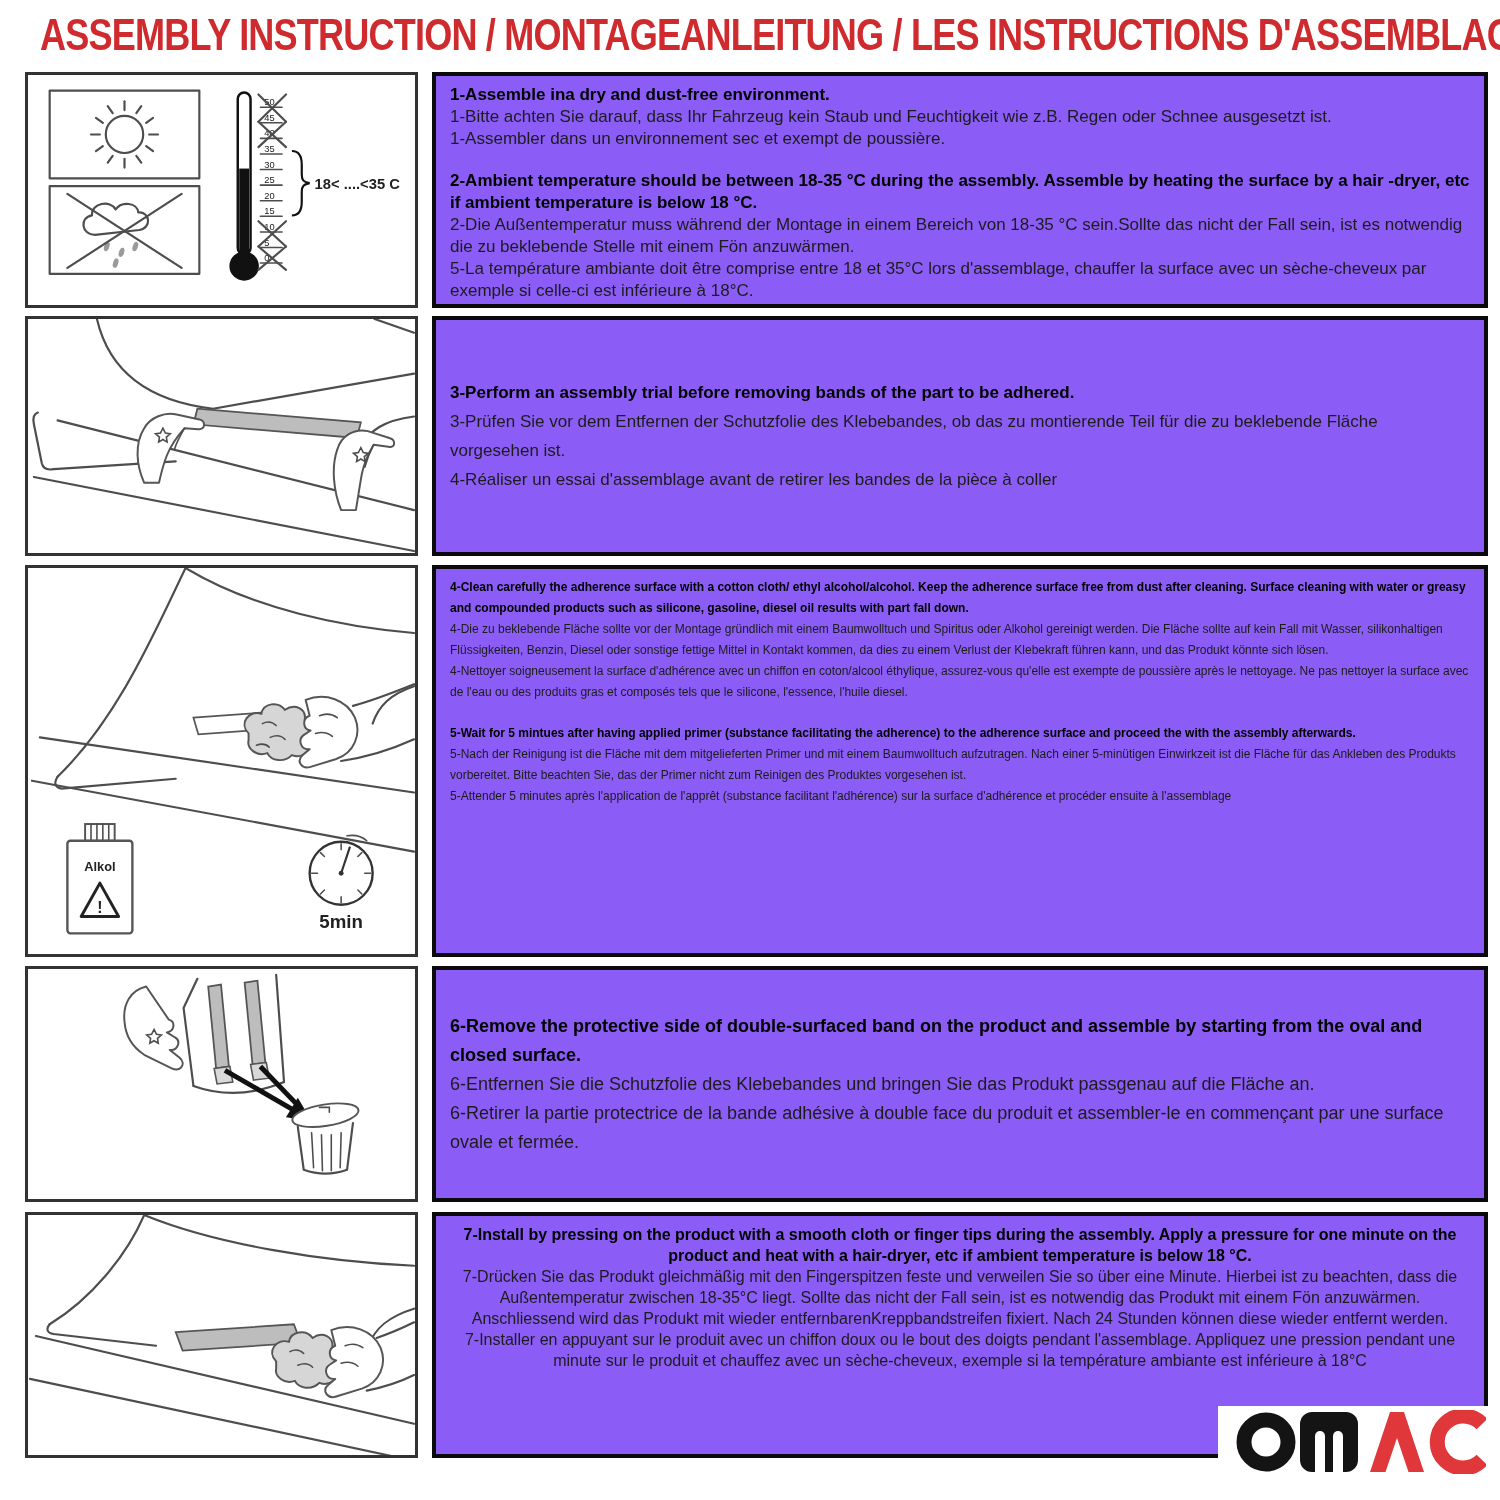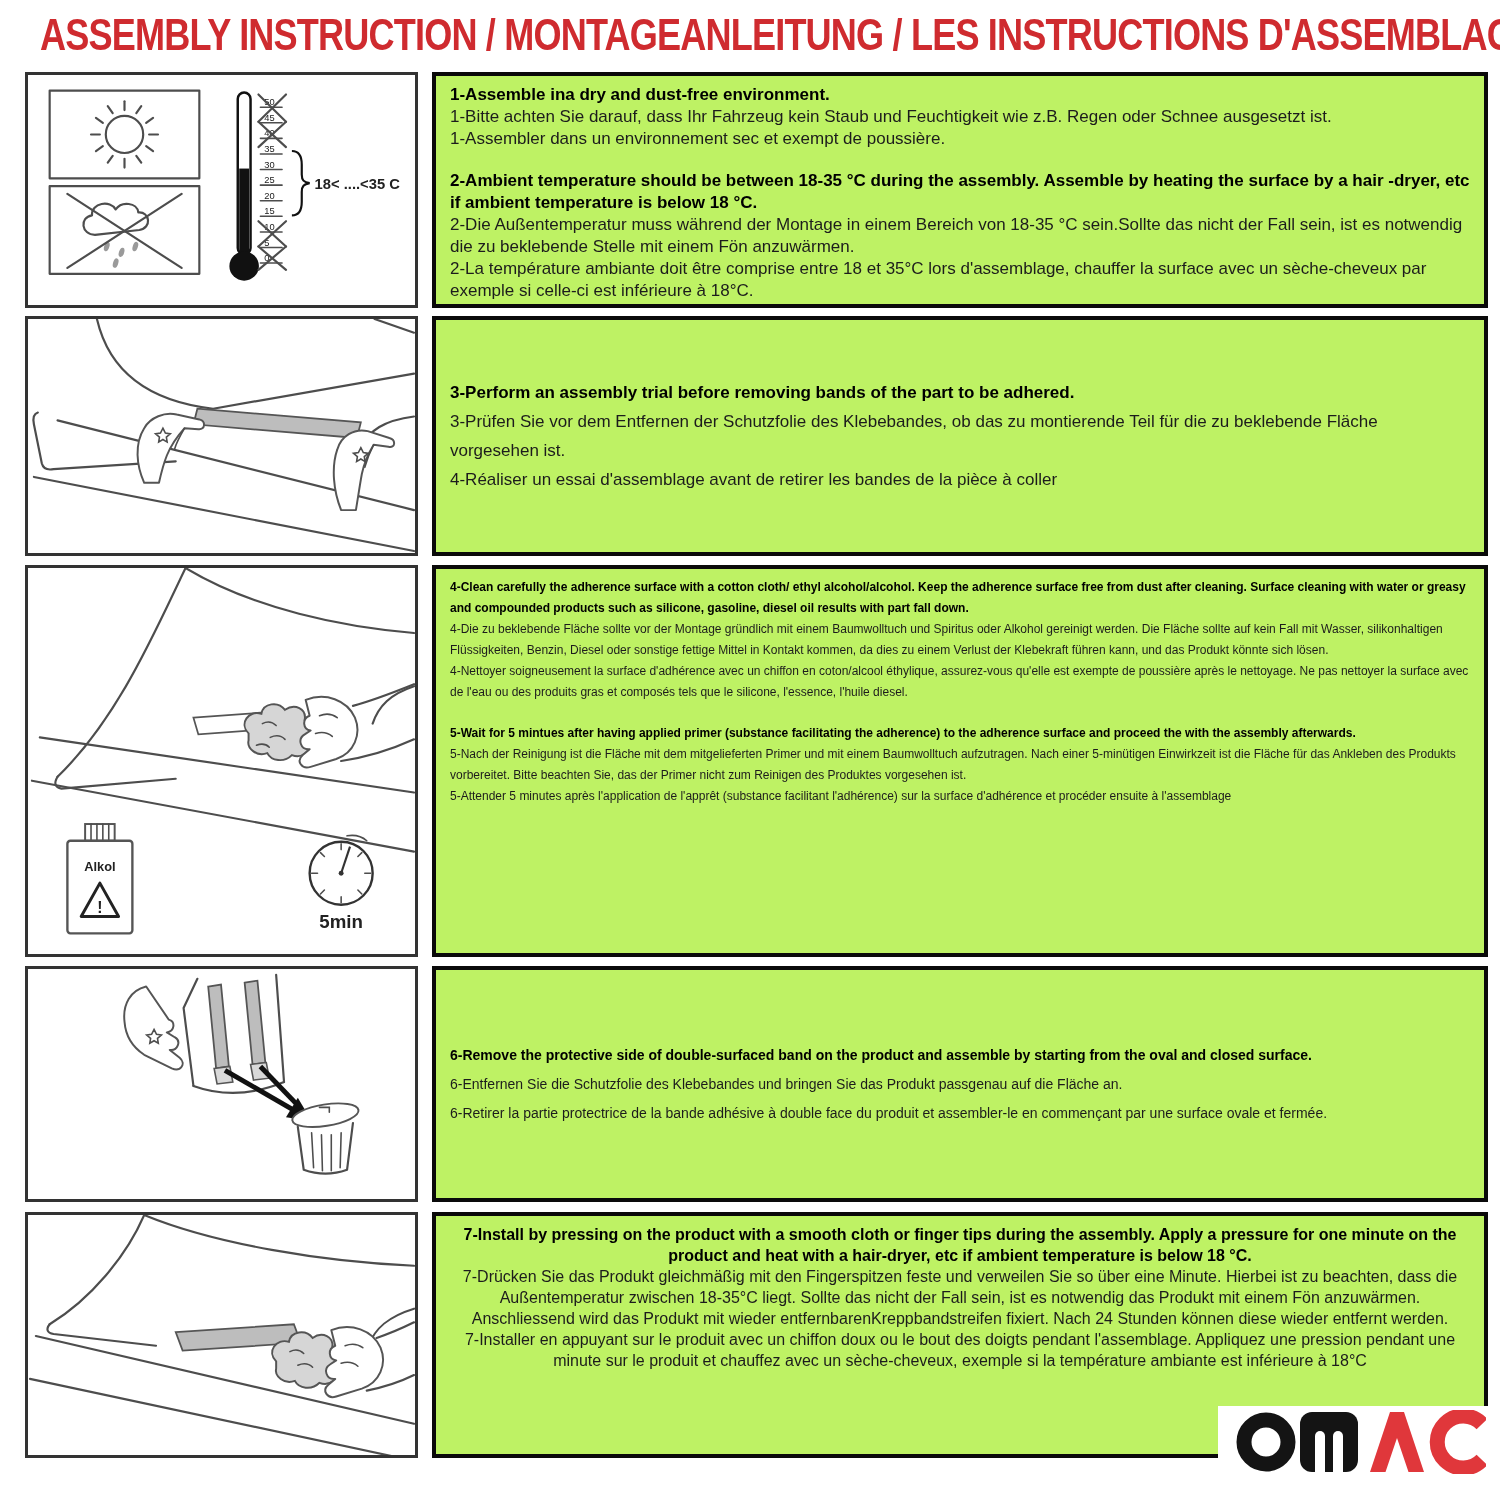--- a/index.html
+++ b/index.html
@@ -6,31 +6,31 @@
   .page{position:relative;width:1500px;height:1500px;background:#fff;
         font-family:"Liberation Sans",sans-serif;color:#161616;overflow:hidden;}
   .title{position:absolute;left:40px;top:10px;font-size:44px;font-weight:bold;
          letter-spacing:-1px;color:#cf2b2f;white-space:nowrap;
          transform:scaleX(.82);transform-origin:left top;}
   .row{position:absolute;left:0;width:1500px;}
   .illus-box{position:absolute;left:25px;width:393px;height:100%;
              border:3px solid #333;background:#fff;box-sizing:border-box;}
   .illus-box svg{width:100%;height:100%;display:block;}
   .text-box{position:absolute;left:432px;width:1056px;height:100%;
-            border:4px solid #0a0a0a;background:#bef264;box-sizing:border-box;
+            border:4px solid #0a0a0a;background:#8b5cf6;box-sizing:border-box;
             padding:8px 14px;display:flex;flex-direction:column;}
   .text-box.vcenter{justify-content:center;}
   .step p{margin:0;}
   .step .en{font-weight:bold;color:#000;}
   .step .de,.step .fr{color:#1c1c1c;}
   .step + .step{margin-top:20px;}
   .fs-row1{font-size:17px;line-height:22px;}
   .fs-row2{font-size:17px;line-height:29px;}
   .fs-row3{font-size:12px;line-height:21px;}
-  .fs-row4{font-size:14px;line-height:29px;}
+  .fs-row4{font-size:18px;line-height:29px;}
   .fs-row5{font-size:16px;line-height:21px;text-align:center;}
   .logo{position:absolute;right:12px;bottom:18px;background:#fff;
         padding:4px 2px 4px 18px;z-index:5;}
   .ln{stroke:#4d4d4d;stroke-width:2.2;fill:none;stroke-linecap:round;stroke-linejoin:round;}
   .lnthin{stroke:#4d4d4d;stroke-width:1.6;fill:none;stroke-linecap:round;}
   .blk{stroke:#111;fill:none;}
   .grayfill{fill:#bdbdbd;stroke:#555;stroke-width:1.8;}
   .cloth{fill:#d6d6d6;stroke:#555;stroke-width:2;}
   .hand{fill:#fff;stroke:#555;stroke-width:2;stroke-linejoin:round;}
   .svgtxt{font-family:"Liberation Sans",sans-serif;fill:#222;}
@@ -122,21 +122,21 @@
     </div>
     <div class="text-box fs-row1">
       <div class="step">
         <p class="en">1-Assemble ina dry and dust-free environment.</p>
         <p class="de">1-Bitte achten Sie darauf, dass Ihr Fahrzeug kein Staub und Feuchtigkeit wie z.B. Regen oder Schnee ausgesetzt ist.</p>
         <p class="fr">1-Assembler dans un environnement sec et exempt de poussière.</p>
       </div>
       <div class="step">
         <p class="en">2-Ambient temperature should be between 18-35 °C  during the assembly. Assemble by heating the surface by a hair -dryer, etc if ambient temperature is below 18 °C.</p>
         <p class="de">2-Die Außentemperatur muss während der Montage in einem Bereich von 18-35 °C  sein.Sollte das nicht der Fall sein, ist es notwendig die zu beklebende Stelle mit einem Fön anzuwärmen.</p>
-        <p class="fr">2-La température ambiante doit être comprise entre 18 et 35°C lors d'assemblage, chauffer la surface avec un sèche-cheveux par exemple si celle-ci est inférieure à 18°C.</p>
+        <p class="fr">5-La température ambiante doit être comprise entre 18 et 35°C lors d'assemblage, chauffer la surface avec un sèche-cheveux par exemple si celle-ci est inférieure à 18°C.</p>
       </div>
     </div>
   </div>
 
   <div class="row" style="top:316px;height:240px;">
     <div class="illus-box">
       <svg viewBox="0 0 393 240" preserveAspectRatio="none">
         <g>
           <path d="M 70,0 C 82,52 120,84 188,92 L 392,56" class="ln"></path>
           <path d="M 392,100 C 362,104 346,114 338,132" class="ln"></path>

